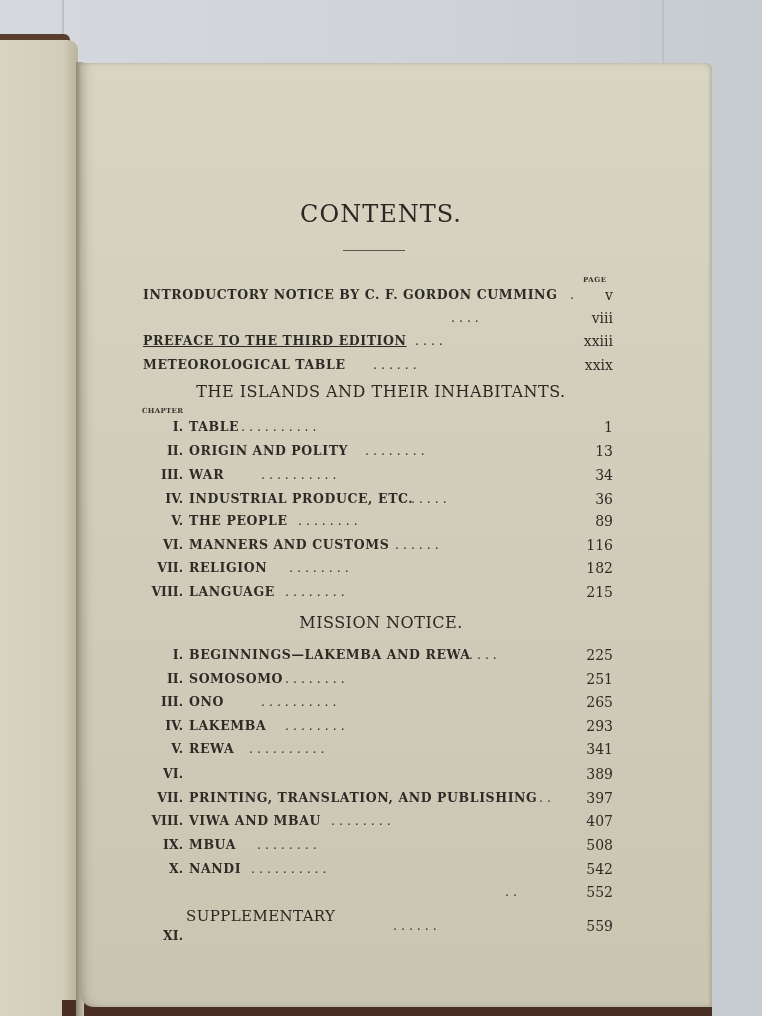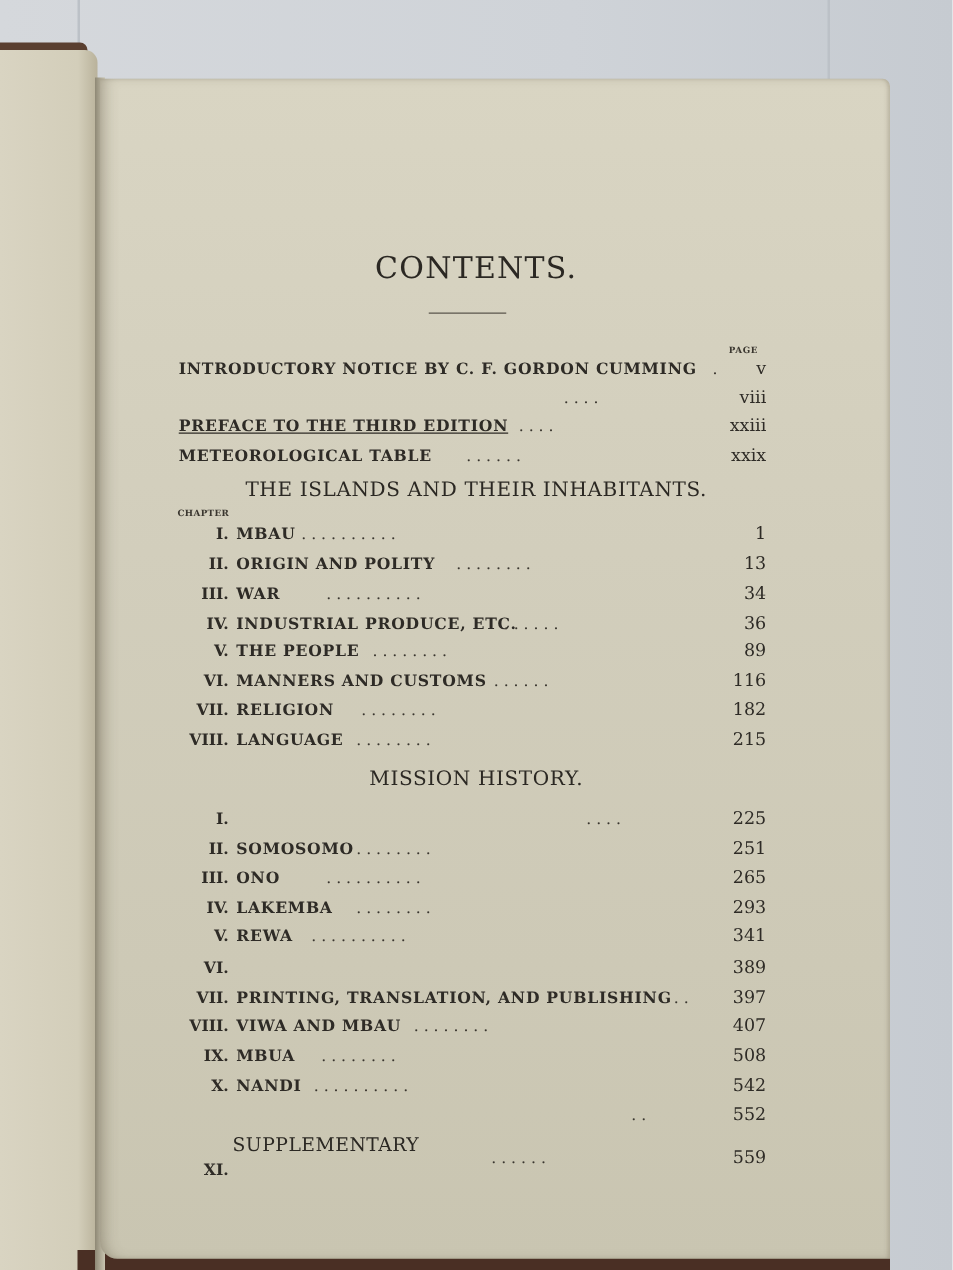--- a/index.html
+++ b/index.html
@@ -111,21 +111,21 @@
   <span class="label" style="left:0;">METEOROLOGICAL TABLE</span>
   <span class="dots" style="left:230px;">.       .       .       .       .       .</span>
   <span class="pg">xxix</span>
 </div>
 
 <div class="section-heading" style="top:382px; left:0; padding-left:0;">THE ISLANDS AND THEIR INHABITANTS.</div>
 <div class="chapter-label">CHAPTER</div>
 
 <div class="row" style="left:143px; top:419px; width:470px;">
   <span class="num" style="left:0;">I.</span>
-  <span class="label" style="left:46px;">MBAU</span>
+  <span class="label" style="left:46px;">TABLE</span>
   <span class="dots" style="left:98px;">.         .         .         .         .         .         .         .         .         .</span>
   <span class="pg">1</span>
 </div>
 <div class="row" style="left:143px; top:443px; width:470px;">
   <span class="num" style="left:0;">II.</span>
   <span class="label" style="left:46px;">ORIGIN AND POLITY</span>
   <span class="dots" style="left:222px;">.         .         .         .         .         .         .         .</span>
   <span class="pg">13</span>
 </div>
 <div class="row" style="left:143px; top:467px; width:470px;">
@@ -158,24 +158,25 @@
   <span class="dots" style="left:146px;">.         .         .         .         .         .         .         .</span>
   <span class="pg">182</span>
 </div>
 <div class="row" style="left:143px; top:584px; width:470px;">
   <span class="num" style="left:0;">VIII.</span>
   <span class="label" style="left:46px;">LANGUAGE</span>
   <span class="dots" style="left:142px;">.         .         .         .         .         .         .         .</span>
   <span class="pg">215</span>
 </div>
 
-<div class="section-heading" style="top:613px;">MISSION HISTORY.</div>
+<div class="section-heading" style="top:613px;">MISSION NOTICE.</div>
 
 <div class="row" style="left:143px; top:647px; width:470px;">
   <span class="num" style="left:0;">I.</span>
+  <span class="label" style="left:46px;">BEGINNINGS—LAKEMBA AND REWA</span>
   <span class="dots" style="left:326px;">.         .         .         .</span>
   <span class="pg">225</span>
 </div>
 <div class="row" style="left:143px; top:671px; width:470px;">
   <span class="num" style="left:0;">II.</span>
   <span class="label" style="left:46px;">SOMOSOMO</span>
   <span class="dots" style="left:142px;">.         .         .         .         .         .         .         .</span>
   <span class="pg">251</span>
 </div>
 <div class="row" style="left:143px; top:694px; width:470px;">

